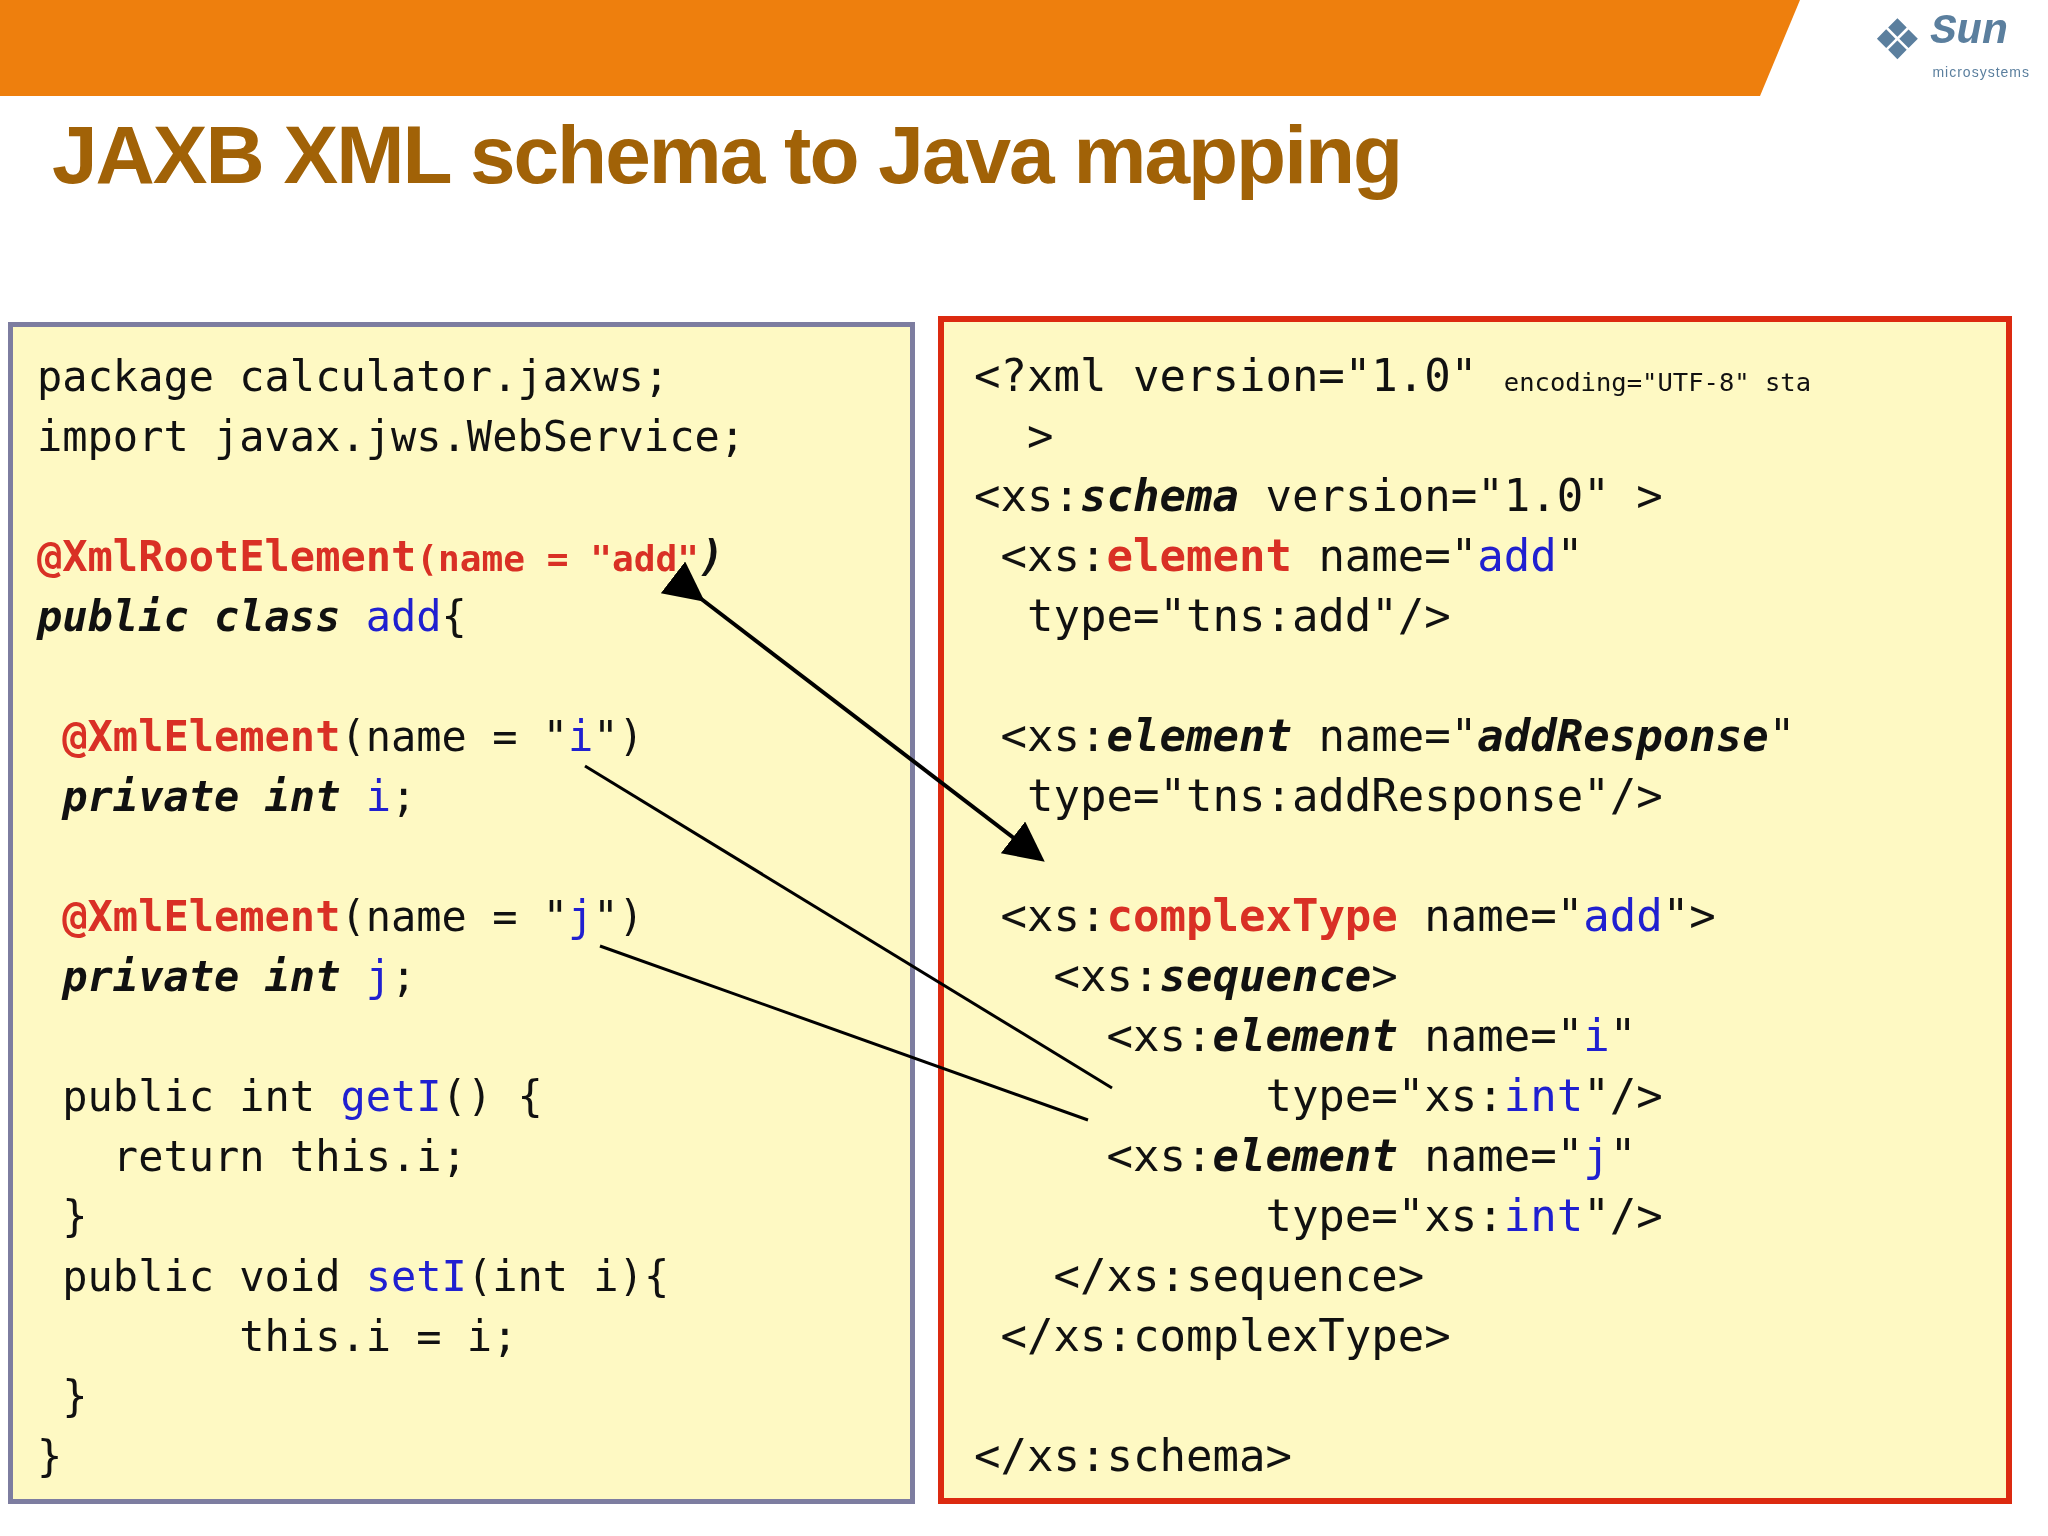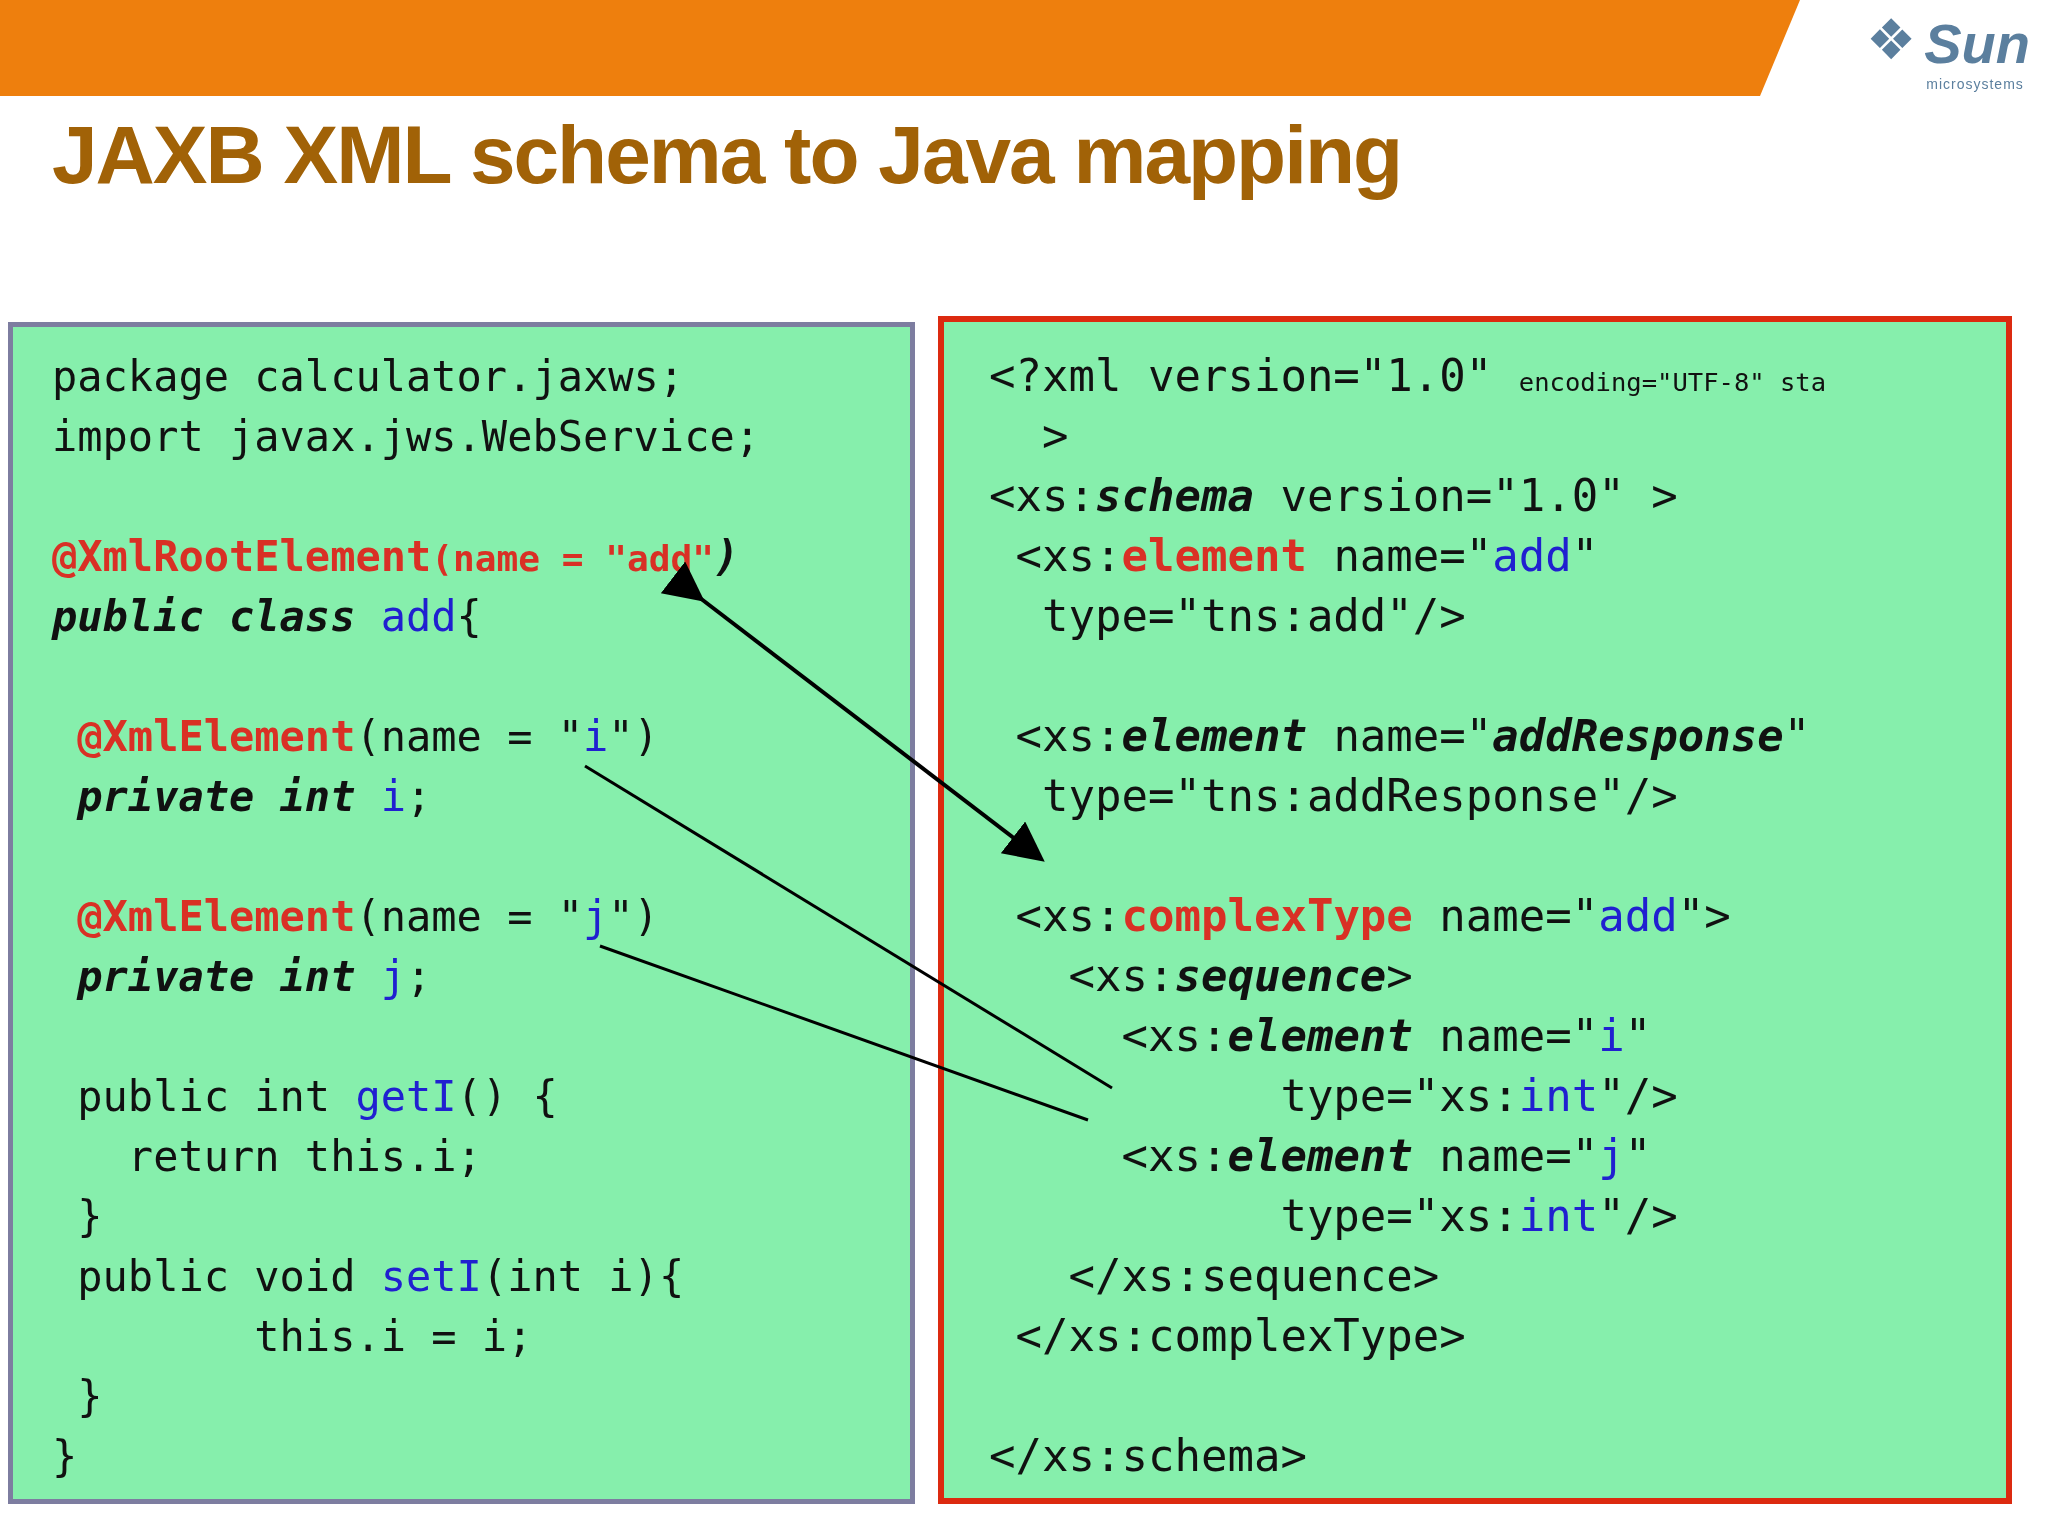--- a/index.html
+++ b/index.html
@@ -23,40 +23,39 @@
     display:flex;align-items:flex-start;
     color:#5b7f9e;
   }
   .logo-glyph{
     font-size:56px;line-height:64px;
     margin-right:8px;
     transform:rotate(0deg);
   }
   .logo-text{display:flex;flex-direction:column;align-items:flex-start;}
   .logo-name{
-    font-family:Liberation Sans, sans-serif;
+    font-family:Liberation Mono, monospace;
     font-style:italic;font-weight:bold;
-    font-size:56px;line-height:48px;margin-top:12px;
+    font-size:43px;line-height:48px;
   }
   .logo-sub{
     font-size:14px;letter-spacing:1px;
     line-height:16px;margin-left:2px;margin-top:8px;
   }
   .title{
     position:absolute;left:52px;top:108px;
     margin:0;
     font-size:82px;font-weight:bold;
     letter-spacing:-2px;
     color:#a16207;
   }
   .panel{
     position:absolute;
-    background:#86efac;
+    background:#fef9c3;
     box-sizing:border-box;
-    padding-left:15px;
   }
   .java-panel{
     left:8px;top:322px;
     width:907px;height:1182px;
     border:5px solid #7d7da0;
   }
   .xml-panel{
     left:938px;top:316px;
     width:1074px;height:1188px;
     border:6px solid #dc2a10;

